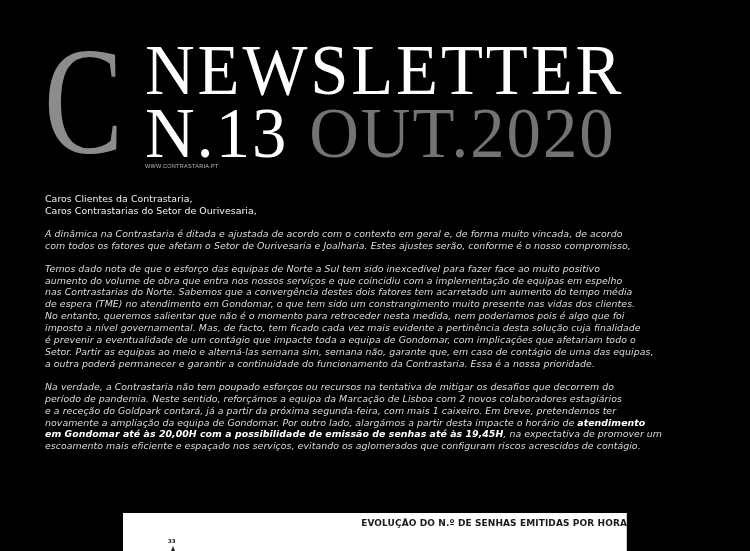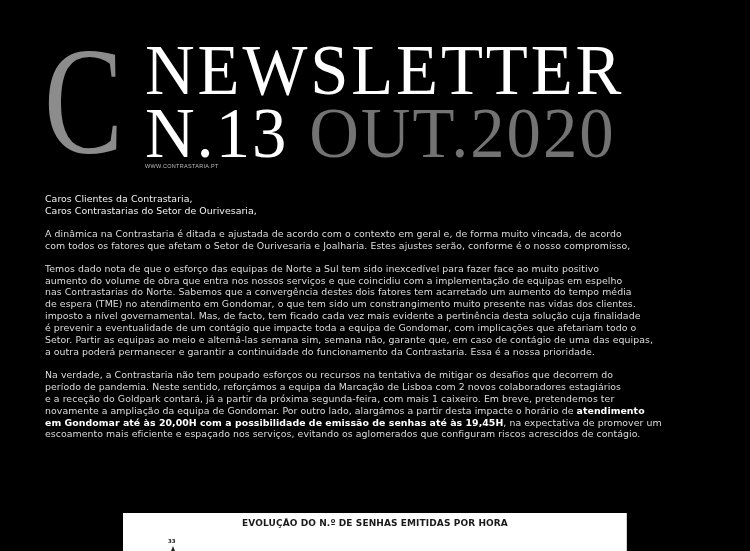--- a/index.html
+++ b/index.html
@@ -79,38 +79,38 @@
       font-size: 9.4px;
       line-height: 11.9px;
       color: #dcdcdc;
       letter-spacing: 0.05px;
     }
     .salutation {
       margin-bottom: 11px;
       color: #f2f2f2;
     }
     .salutation div { white-space: nowrap; }
-    .para { margin-bottom: 11px; }
+    .para { margin-bottom: 11px; font-style: italic; }
     .para .line { white-space: nowrap; display: block; }
     .para b { color: #ffffff; font-weight: bold; text-align: center; }
     .chart-panel {
       position: absolute;
       left: 123px;
       top: 513px;
       width: 504px;
       height: 50px;
       background: #ffffff;
       border-right: 1px solid #cfcfcf;
     }
     .chart-title {
       position: absolute;
       left: 0;
       top: 5px;
       width: 504px;
-      text-align: center;
+      text-align: right;
       font-family: "DejaVu Sans", sans-serif;
       font-weight: bold;
       font-size: 9px;
       color: #1a1a1a;
       letter-spacing: 0.1px;
     }
     .chart-tick {
       position: absolute;
       left: 45px;
       top: 25px;
@@ -151,20 +151,21 @@
   <div class="para">
     <span class="line">A dinâmica na Contrastaria é ditada e ajustada de acordo com o contexto em geral e, de forma muito vincada, de acordo</span>
     <span class="line">com todos os fatores que afetam o Setor de Ourivesaria e Joalharia. Estes ajustes serão, conforme é o nosso compromisso,</span>
   </div>
 
   <div class="para">
     <span class="line">Temos dado nota de que o esforço das equipas de Norte a Sul tem sido inexcedível para fazer face ao muito positivo</span>
     <span class="line">aumento do volume de obra que entra nos nossos serviços e que coincidiu com a implementação de equipas em espelho</span>
     <span class="line">nas Contrastarias do Norte. Sabemos que a convergência destes dois fatores tem acarretado um aumento do tempo média</span>
     <span class="line">de espera (TME) no atendimento em Gondomar, o que tem sido um constrangimento muito presente nas vidas dos clientes.</span>
+    <span class="line">No entanto, queremos salientar que não é o momento para retroceder nesta medida, nem poderíamos pois é algo que foi</span>
     <span class="line">imposto a nível governamental. Mas, de facto, tem ficado cada vez mais evidente a pertinência desta solução cuja finalidade</span>
     <span class="line">é prevenir a eventualidade de um contágio que impacte toda a equipa de Gondomar, com implicações que afetariam todo o</span>
     <span class="line">Setor. Partir as equipas ao meio e alterná-las semana sim, semana não, garante que, em caso de contágio de uma das equipas,</span>
     <span class="line">a outra poderá permanecer e garantir a continuidade do funcionamento da Contrastaria. Essa é a nossa prioridade.</span>
   </div>
 
   <div class="para">
     <span class="line">Na verdade, a Contrastaria não tem poupado esforços ou recursos na tentativa de mitigar os desafios que decorrem do</span>
     <span class="line">período de pandemia. Neste sentido, reforçámos a equipa da Marcação de Lisboa com 2 novos colaboradores estagiários</span>
     <span class="line">e a receção do Goldpark contará, já a partir da próxima segunda-feira, com mais 1 caixeiro. Em breve, pretendemos ter</span>

